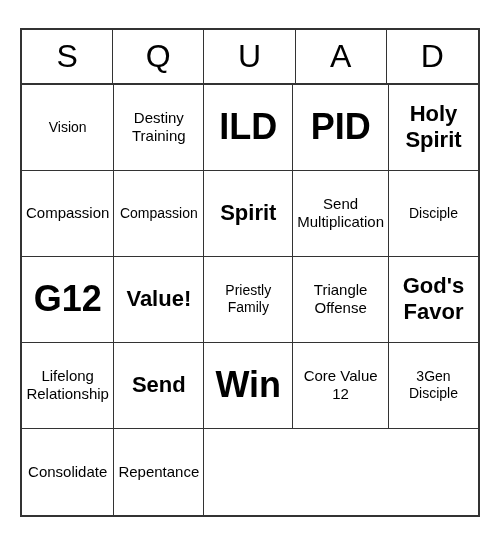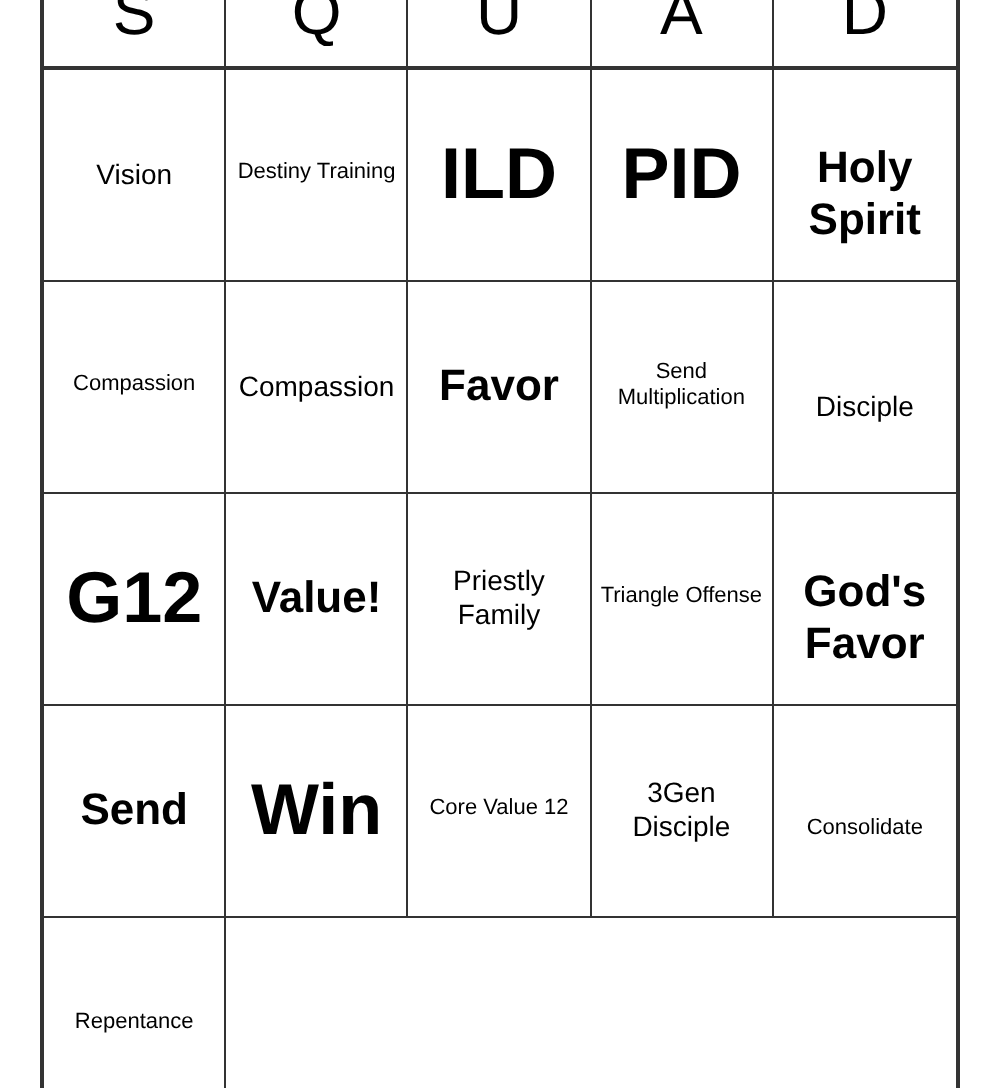--- a/index.html
+++ b/index.html
@@ -42,30 +42,29 @@
       display: flex;
       align-items: center;
       justify-content: center;
       text-align: center;
       min-height: 86px;
       padding: 6px 4px;
       line-height: 1.2;
     }
     .bingo-cell:nth-child(5n) {
       border-right: none;
-      margin-top: 20px;
     }
     .bingo-cell:nth-child(n+21) {
       border-bottom: none;
     }
     .bingo-cell span {
       display: block;
     }
     .text-small {
-      font-size: 11px;
+      font-size: 15px;
     }
     .text-medium {
       font-size: 14px;
     }
     .text-large {
       font-size: 22px;
       font-weight: bold;
     }
     .text-xlarge {
       font-size: 30px;
@@ -103,21 +102,21 @@
       <div class="bingo-cell">
         <span class="text-large">Holy Spirit</span>
       </div>
       <div class="bingo-cell">
         <span class="text-small">Compassion</span>
       </div>
       <div class="bingo-cell">
         <span class="text-medium">Compassion</span>
       </div>
       <div class="bingo-cell">
-        <span class="text-large">Favor</span>
+        <span class="text-large">Spirit</span>
       </div>
       <div class="bingo-cell">
         <span class="text-small">Send Multiplication</span>
       </div>
       <div class="bingo-cell">
         <span class="text-medium">Disciple</span>
       </div>
       <div class="bingo-cell">
         <span class="text-huge">G12</span>
       </div>
@@ -127,20 +126,23 @@
       <div class="bingo-cell">
         <span class="text-medium">Priestly Family</span>
       </div>
       <div class="bingo-cell">
         <span class="text-small">Triangle Offense</span>
       </div>
       <div class="bingo-cell">
         <span class="text-large">God's Favor</span>
       </div>
       <div class="bingo-cell">
+        <span class="text-small">Lifelong Relationship</span>
+      </div>
+      <div class="bingo-cell">
         <span class="text-large">Send</span>
       </div>
       <div class="bingo-cell">
         <span class="text-huge">Win</span>
       </div>
       <div class="bingo-cell">
         <span class="text-small">Core Value 12</span>
       </div>
       <div class="bingo-cell">
         <span class="text-medium">3Gen Disciple</span>

